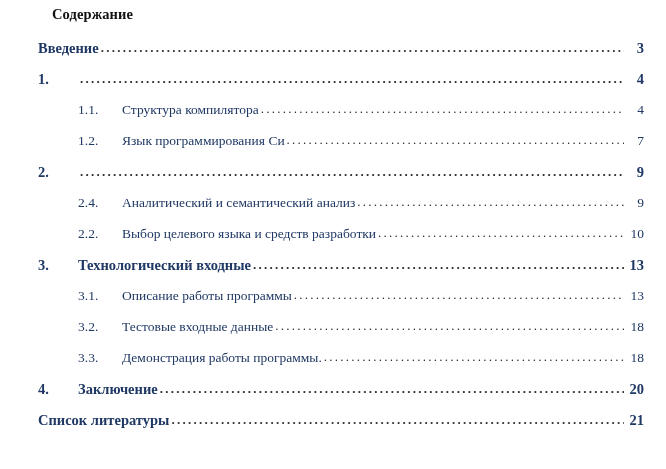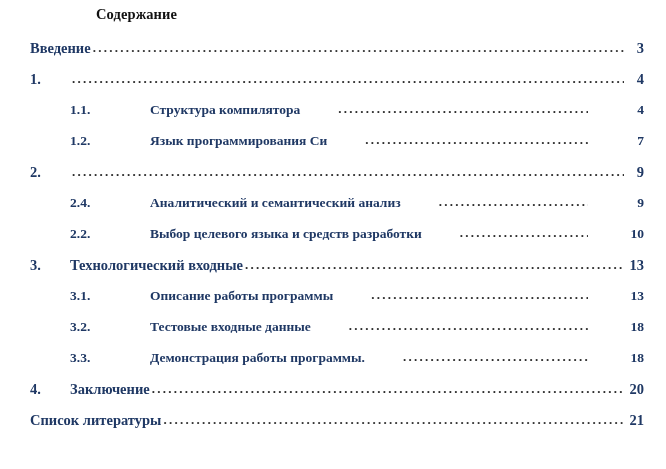--- a/index.html
+++ b/index.html
@@ -19,26 +19,26 @@
     width: 666px;
     height: 469px;
     box-sizing: border-box;
     padding: 0;
   }
   .toc-title {
     font-size: 14.5px;
     font-weight: bold;
     color: #111111;
     margin: 6px 0 0 0;
-    padding-left: 96px;
+    padding-left: 52px;
     letter-spacing: 0.1px;
   }
   .toc {
     margin-top: 17px;
-    padding: 0 22px 0 30px;
+    padding: 0 22px 0 38px;
   }
   .toc-entry {
     display: flex;
     align-items: baseline;
     width: 100%;
     box-sizing: border-box;
   }
   .toc-entry .num {
     flex: 0 0 auto;
     white-space: nowrap;
@@ -85,25 +85,24 @@
     height: 31px;
   }
   .lvl1 .num {
     width: 40px;
     flex: 0 0 40px;
   }
   .lvl1 .pg { color: #1F3864; }
 
   .lvl2 {
     font-size: 13.5px;
-    font-weight: bold;
+    font-weight: normal;
     color: #1F3864;
     height: 31px;
     padding-left: 40px;
-    gap: 36px;
   }
   .lvl2 .num {
     width: 44px;
     flex: 0 0 44px;
   }
   .lvl2 .pg { color: #1F3864; }
 </style>
 </head>
 <body>
 

